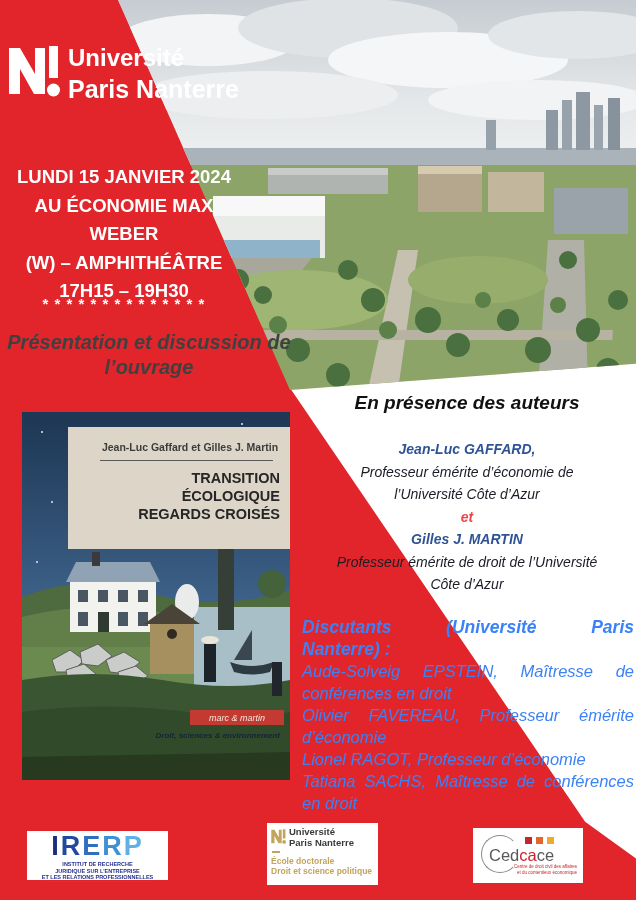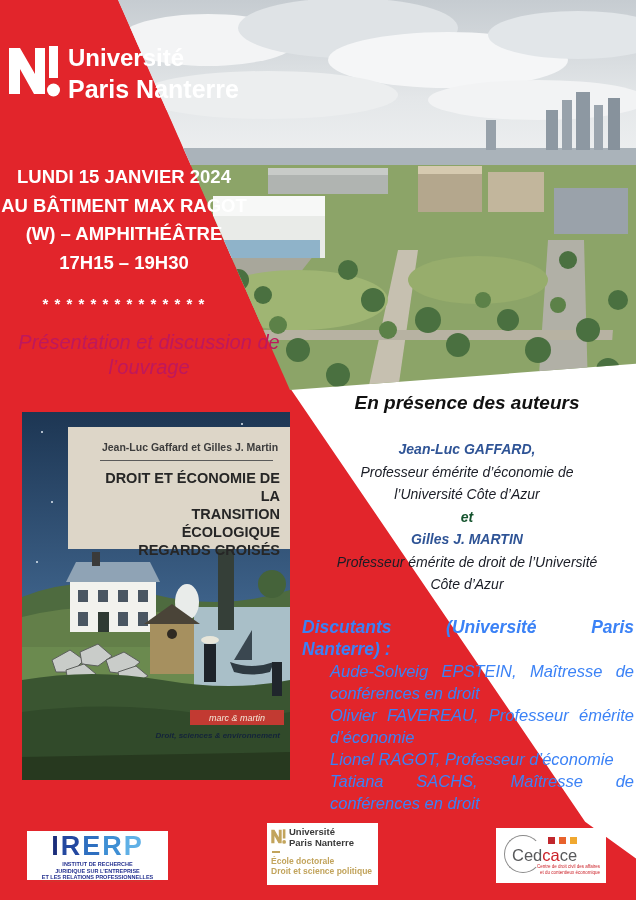--- a/index.html
+++ b/index.html
@@ -24,62 +24,62 @@
   .brand .mark{width:52px;height:62px;margin-right:8px;}
   .brand .lines{font-weight:bold;line-height:1.0;}
   .brand .l1{font-size:24px;margin-top:6px;}
   .brand .l2{font-size:25px;margin-top:7px;}
 
   
   .event{position:absolute;left:0;top:163px;width:248px;text-align:center;
     color:#fff;font-weight:bold;font-size:18.5px;line-height:28.5px;}
   .stars{position:absolute;left:0;top:295px;width:248px;text-align:center;color:#fff;
     font-weight:bold;font-size:15px;letter-spacing:1px;}
-  .presentation{position:absolute;left:6px;top:330px;width:286px;text-align:center;color:#be185d;
-    font-style:italic;font-weight:normal;font-size:20px;line-height:25px;}
+  .presentation{position:absolute;left:6px;top:330px;width:286px;text-align:center;color:#404040;
+    font-style:italic;font-weight:bold;font-size:20px;line-height:25px;}
 
   
   .book{position:absolute;left:22px;top:412px;width:268px;height:368px;background:#27415e;}
   .book svg{position:absolute;left:0;top:0;}
   .book .panel{position:absolute;left:46px;top:15px;width:222px;height:122px;
     background:#ddd6c8;padding:14px 10px 8px 32px;}
   .panel .pauthors{font-size:10.5px;font-weight:bold;color:#3c3c3c;text-align:center;}
   .panel .rule{border-top:1px solid #5a5a5a;margin:7px 0 8px 0;width:96%;}
   .panel .ptitle{font-size:14.5px;font-weight:bold;color:#262626;line-height:18px;text-align:right;}
 
   
   .authors{position:absolute;left:302px;top:392px;width:330px;text-align:center;color:var(--ink);}
   .authors .head{font-style:italic;font-weight:bold;font-size:19px;color:#111;margin-bottom:24px;}
   .authors .line{font-style:italic;font-size:14px;line-height:22.5px;}
   .authors .name{font-weight:bold;color:var(--blue-name);}
-  .authors .et{font-weight:bold;color:#14532d;font-style:italic;}
+  .authors .et{font-weight:bold;color:#ef4444;font-style:italic;}
 
   
   .discutants{position:absolute;left:302px;top:616px;width:332px;color:#3b82f6;
     font-style:italic;font-size:16.5px;line-height:22px;}
   .discutants .dhead{font-weight:bold;font-size:17.5px;}
   .discutants .dhead .j{display:block;text-align:justify;text-align-last:justify;}
-  .discutants .entry{text-align:justify;margin-left:28px;}
+  .discutants .entry{text-align:justify;}
 
   
   .logo-box{position:absolute;background:#fff;}
   .irerp{left:27px;top:831px;width:141px;height:49px;text-align:center;padding-top:2px;}
   .irerp .big{font-size:27px;font-weight:bold;letter-spacing:2px;line-height:27px;}
   .irerp .big span{display:inline-block;}
   .irerp .sub{font-size:5.5px;font-weight:bold;color:#23308F;line-height:6.5px;margin-top:1px;}
   .irerp .sub div:last-child{border-bottom:1.5px solid #d0342c;display:inline-block;}
 
   .ecole{left:267px;top:823px;width:111px;height:62px;padding:4px 0 0 4px;}
   .ecole .top{display:flex;align-items:flex-start;}
   .ecole .mark{width:15px;height:19px;margin-right:3px;}
   .ecole .nm{font-weight:bold;font-size:9.5px;line-height:10.5px;color:#3a3a3a;}
   .ecole .dash{width:8px;border-top:2px solid var(--gold);margin:3px 0 3px 1px;}
   .ecole .ed{font-weight:bold;font-size:8.5px;line-height:10px;color:var(--gold);white-space:nowrap;}
 
-  .cedcace{left:496px;top:828px;width:110px;height:55px;}
+  .cedcace{left:473px;top:828px;width:110px;height:55px;}
   .cedcace .arc{position:absolute;left:8px;top:7px;width:38px;height:38px;border:1.5px solid #8a8a8a;
     border-radius:50%;border-right-color:transparent;}
   .cedcace .sq{position:absolute;top:9px;width:7px;height:7px;}
   .cedcace .word{position:absolute;left:16px;top:18px;font-size:16.5px;color:#58595B;font-family:"Liberation Sans",sans-serif;}
   .cedcace .word b{font-weight:normal;color:var(--cedcace-red);}
   .cedcace .tiny{position:absolute;right:6px;top:36px;font-size:4.5px;color:var(--cedcace-red);text-align:right;line-height:5.5px;}
 </style>
 </head>
 <body>
 
@@ -171,21 +171,21 @@
       <circle cx="45.5" cy="50" r="6.5" fill="#fff"></circle>
     </svg>
     <div class="lines">
       <div class="l1">Université</div>
       <div class="l2">Paris Nanterre</div>
     </div>
   </div>
 
   <div class="event">
     <div>LUNDI 15 JANVIER 2024</div>
-    <div>AU BÂTIMENT MAX RAGOT</div>
+    <div>AU ÉCONOMIE MAX WEBER</div>
     <div>(W) – AMPHITHÉÂTRE</div>
     <div>17H15 – 19H30</div>
   </div>
   <div class="stars">* * * * * * * * * * * * * *</div>
   <div class="presentation">
     <div>Présentation et discussion de</div>
     <div>l’ouvrage</div>
   </div>
 
   <div class="book">
@@ -261,21 +261,20 @@
       <rect x="250" y="250" width="10" height="34" fill="#20262c"></rect>
 
       <rect x="168" y="298" width="94" height="15" fill="#c23a32"></rect>
       <text x="215" y="309" font-size="9" font-style="italic" fill="#f4e8d8" text-anchor="middle">marc &amp; martin</text>
       <text x="258" y="326" font-size="8" font-style="italic" font-weight="bold" fill="#14243a" text-anchor="end">Droit, sciences &amp; environnement</text>
     </svg>
     <div class="panel">
       <div class="pauthors">Jean-Luc Gaffard et Gilles J. Martin</div>
       <div class="rule"></div>
       <div class="ptitle">
-        <div>DROIT ET ÉCONOMIE DE LA</div>
         <div>TRANSITION ÉCOLOGIQUE</div>
         <div>REGARDS CROISÉS</div>
       </div>
     </div>
   </div>
 
   <div class="authors">
     <div class="head">En présence des auteurs</div>
     <div class="line name">Jean-Luc GAFFARD,</div>
     <div class="line">Professeur émérite d’économie de</div>

